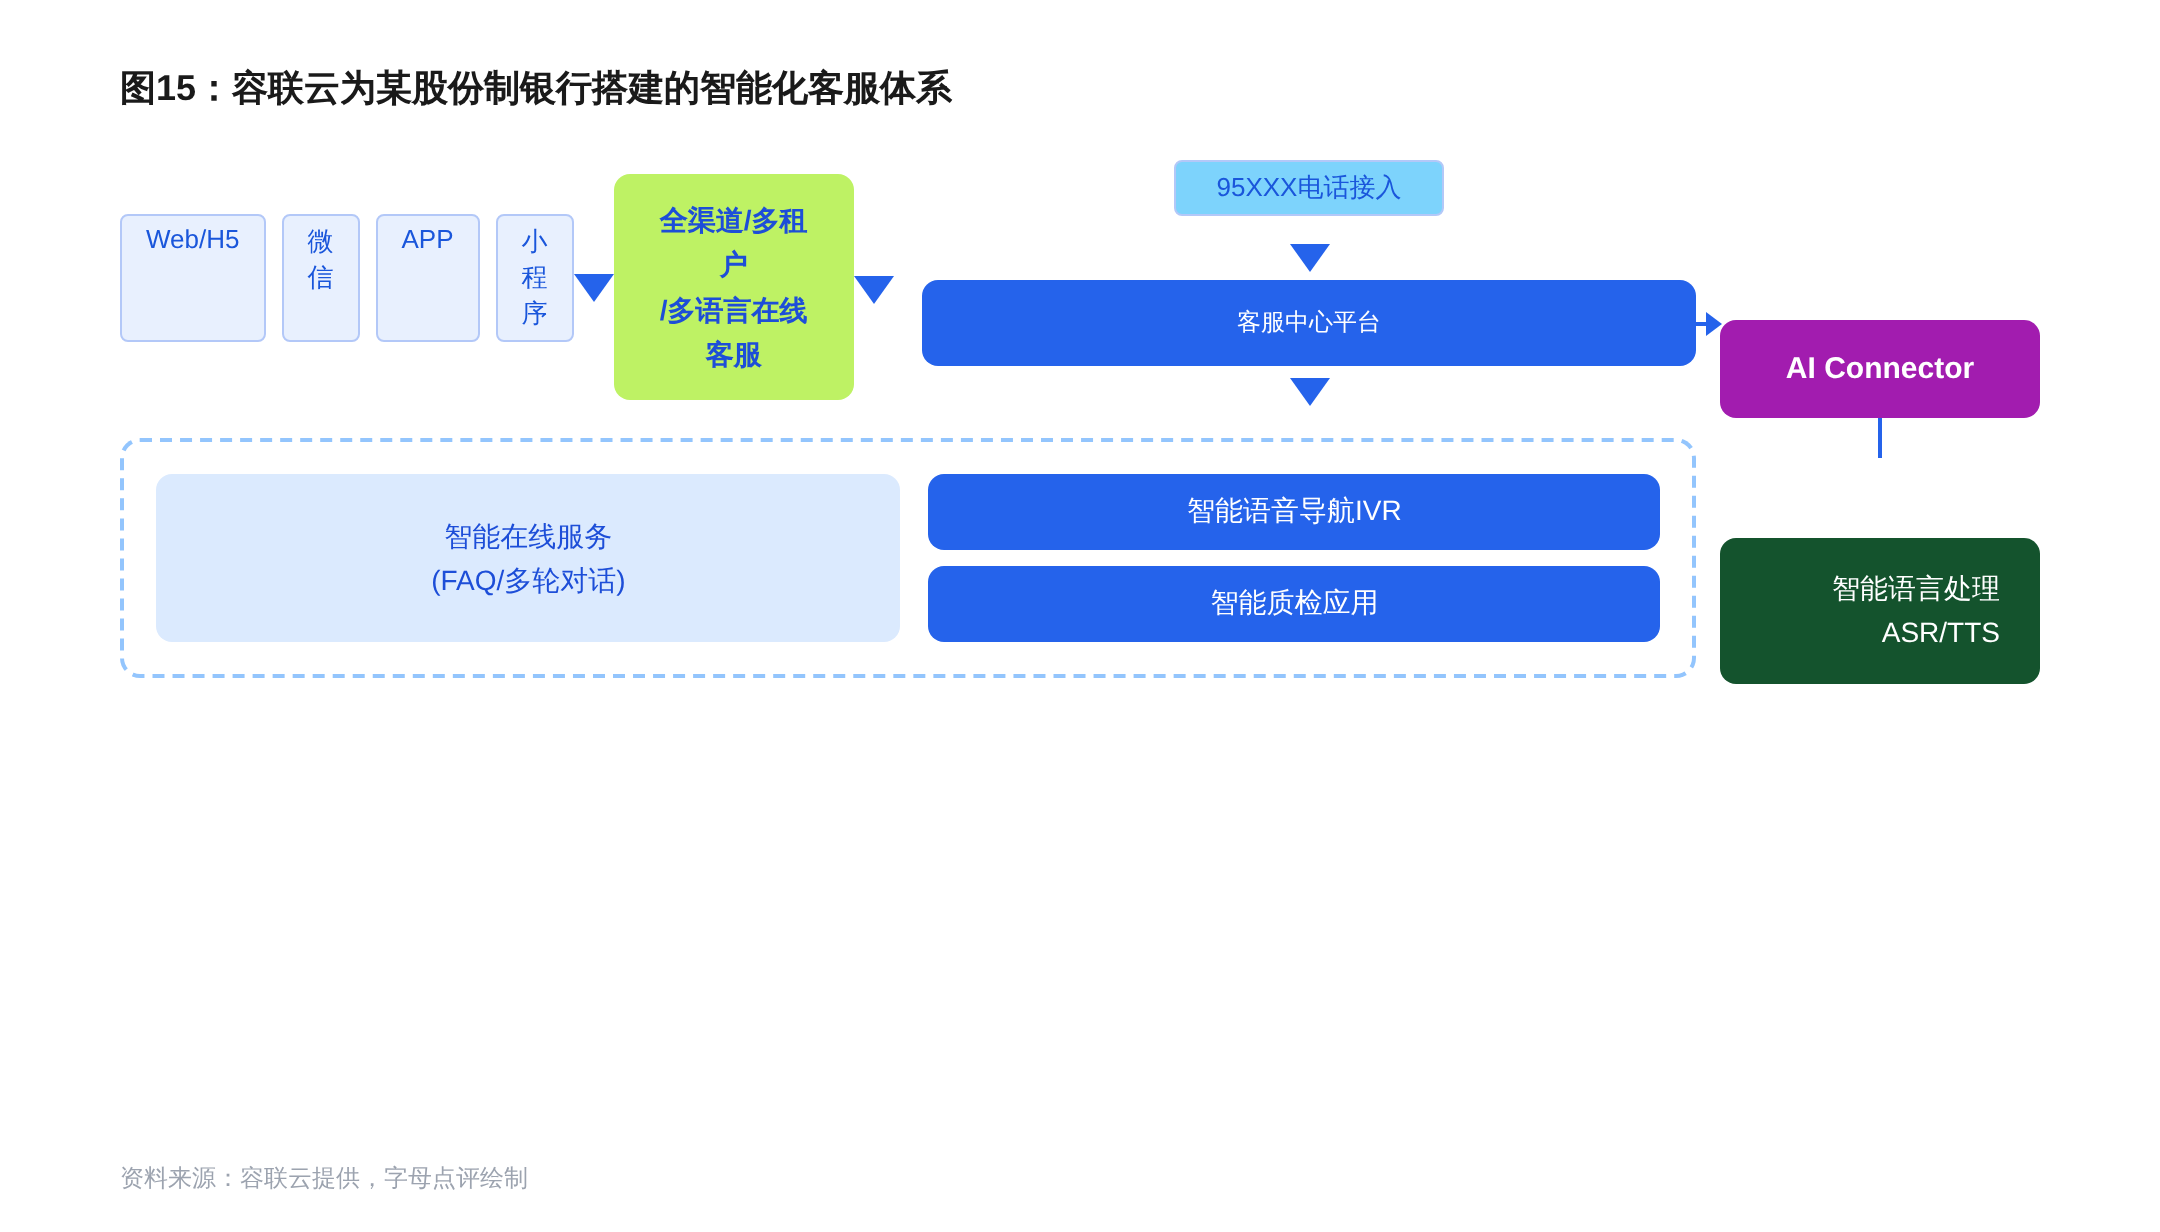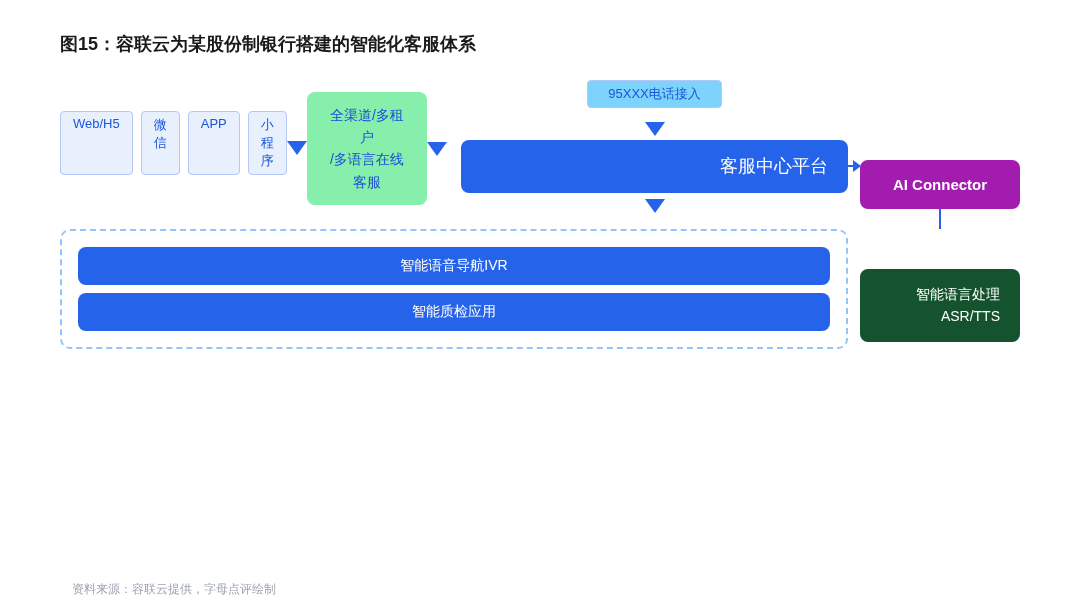--- a/index.html
+++ b/index.html
@@ -51,39 +51,39 @@
       border-top: 14px solid #2563eb;
       margin: 4px auto;
     }
 
     
     .blue-box {
       background: #2563eb;
       color: #ffffff;
       border-radius: 8px;
       padding: 12px 20px;
-      text-align: right;
-      font-size: 18px;
+      text-align: center;
+      font-size: 12px;
       font-weight: 500;
       line-height: 1.6;
     }
 
     .blue-box.wide {
       width: 100%;
     }
 
     
     .light-blue-box {
-      background: #86efac;
+      background: #bef264;
       color: #1d4ed8;
       border-radius: 8px;
       padding: 12px 20px;
       text-align: center;
       font-size: 14px;
-      font-weight: 400;
+      font-weight: 700;
       line-height: 1.6;
       width: 100%;
     }
 
     
     .phone-tag {
       background: #7dd3fc;
       color: #1a56db;
       border: 1px solid #b3c8f8;
       border-radius: 4px;
@@ -198,21 +198,21 @@
       font-weight: 500;
       line-height: 1.6;
       width: 100%;
       margin-top: 40px;
     }
 
     
     .source-note {
       position: absolute;
       bottom: 18px;
-      left: 72px;
+      left: 60px;
       font-size: 12px;
       color: #9ca3af;
     }
 
     
     .diagram-outer {
       display: flex;
       width: 100%;
       gap: 12px;
     }
@@ -319,20 +319,24 @@
 
           <div class="arrow-down" style="margin-top:6px;"></div>
         </div>
 
       </div>
 
       <div class="dashed-container">
 
         <div class="inner-row">
 
+          <div class="faq-box">
+            <span style="white-space:pre-line;">智能在线服务
+(FAQ/多轮对话)</span>
+          </div>
 
           <div class="ivr-area">
             <div class="ivr-box">智能语音导航IVR</div>
             <div class="ivr-box">智能质检应用</div>
           </div>
 
         </div>
 
 
       </div>

